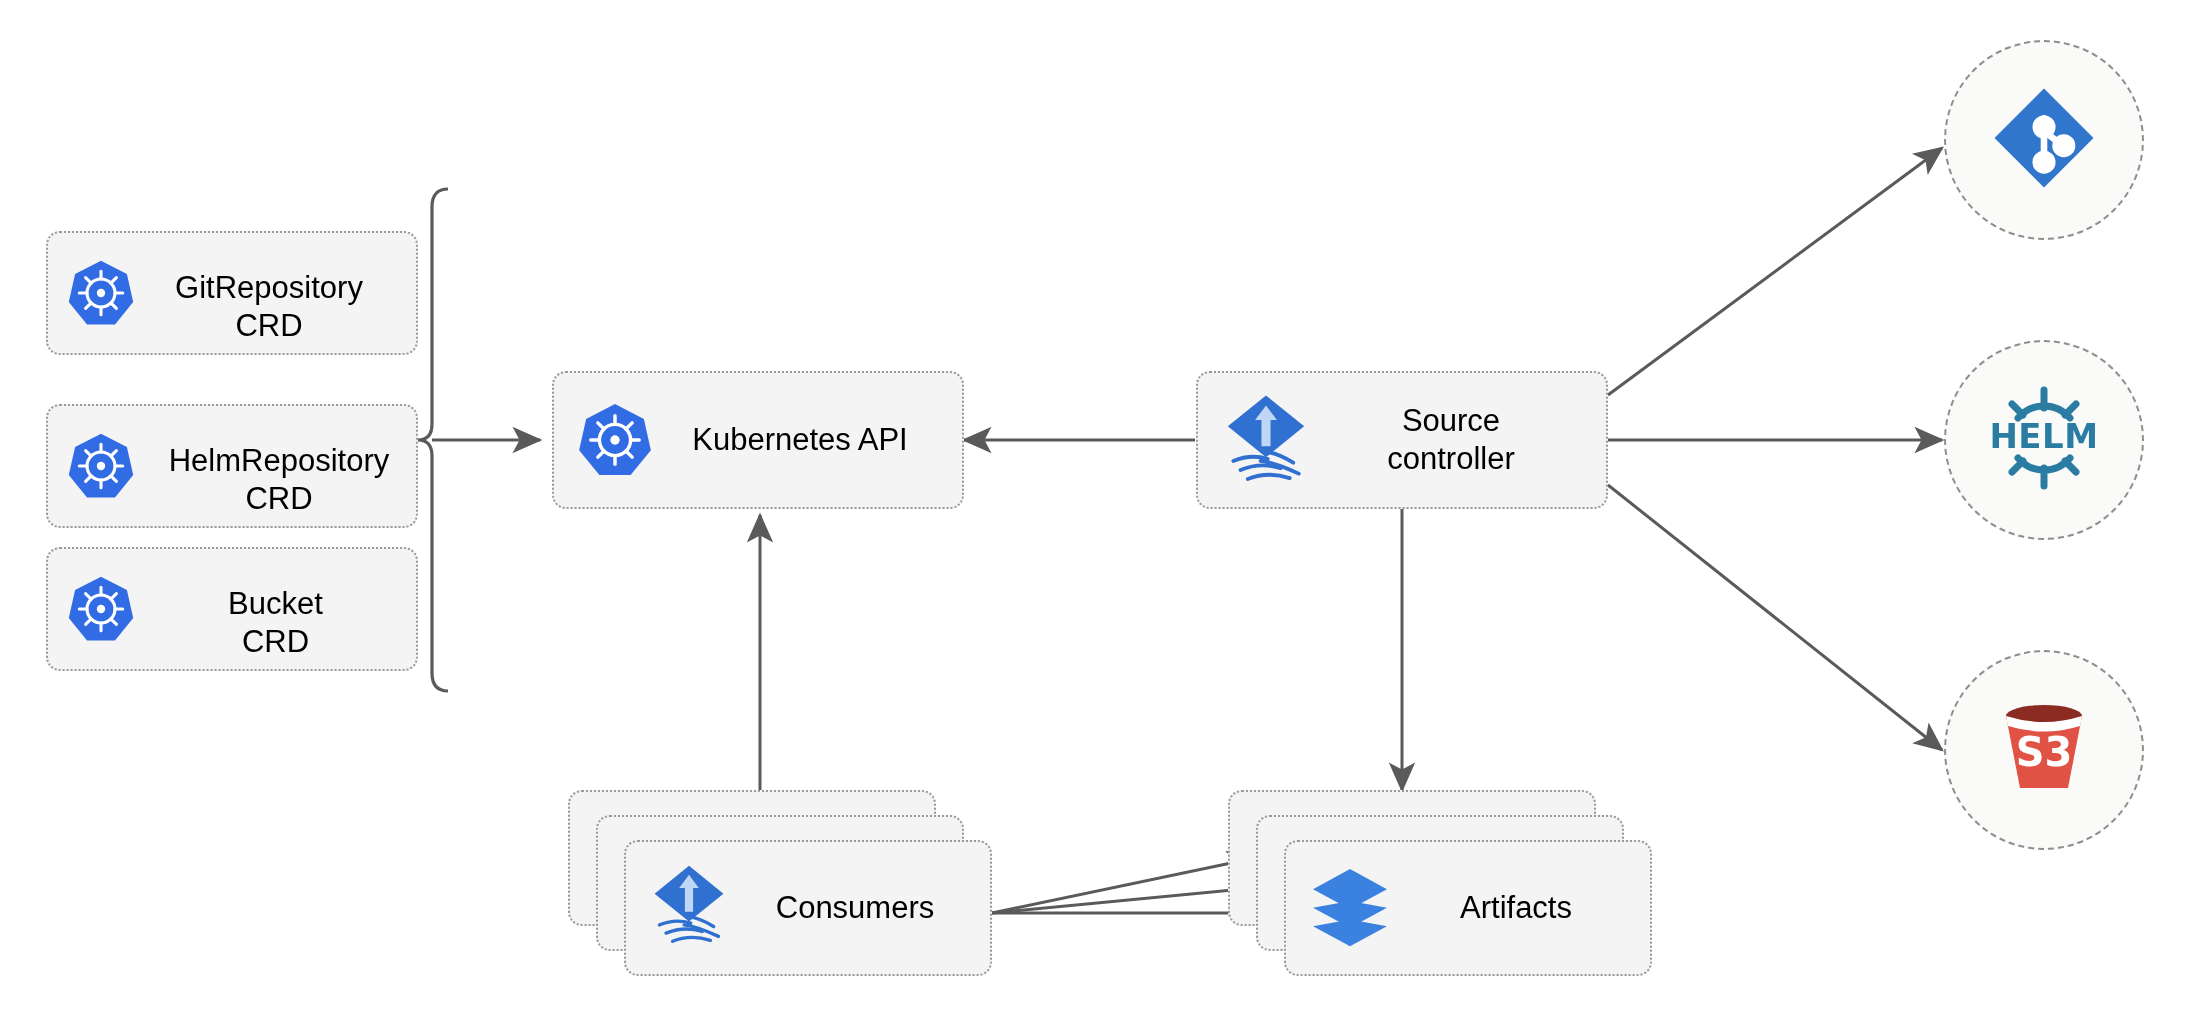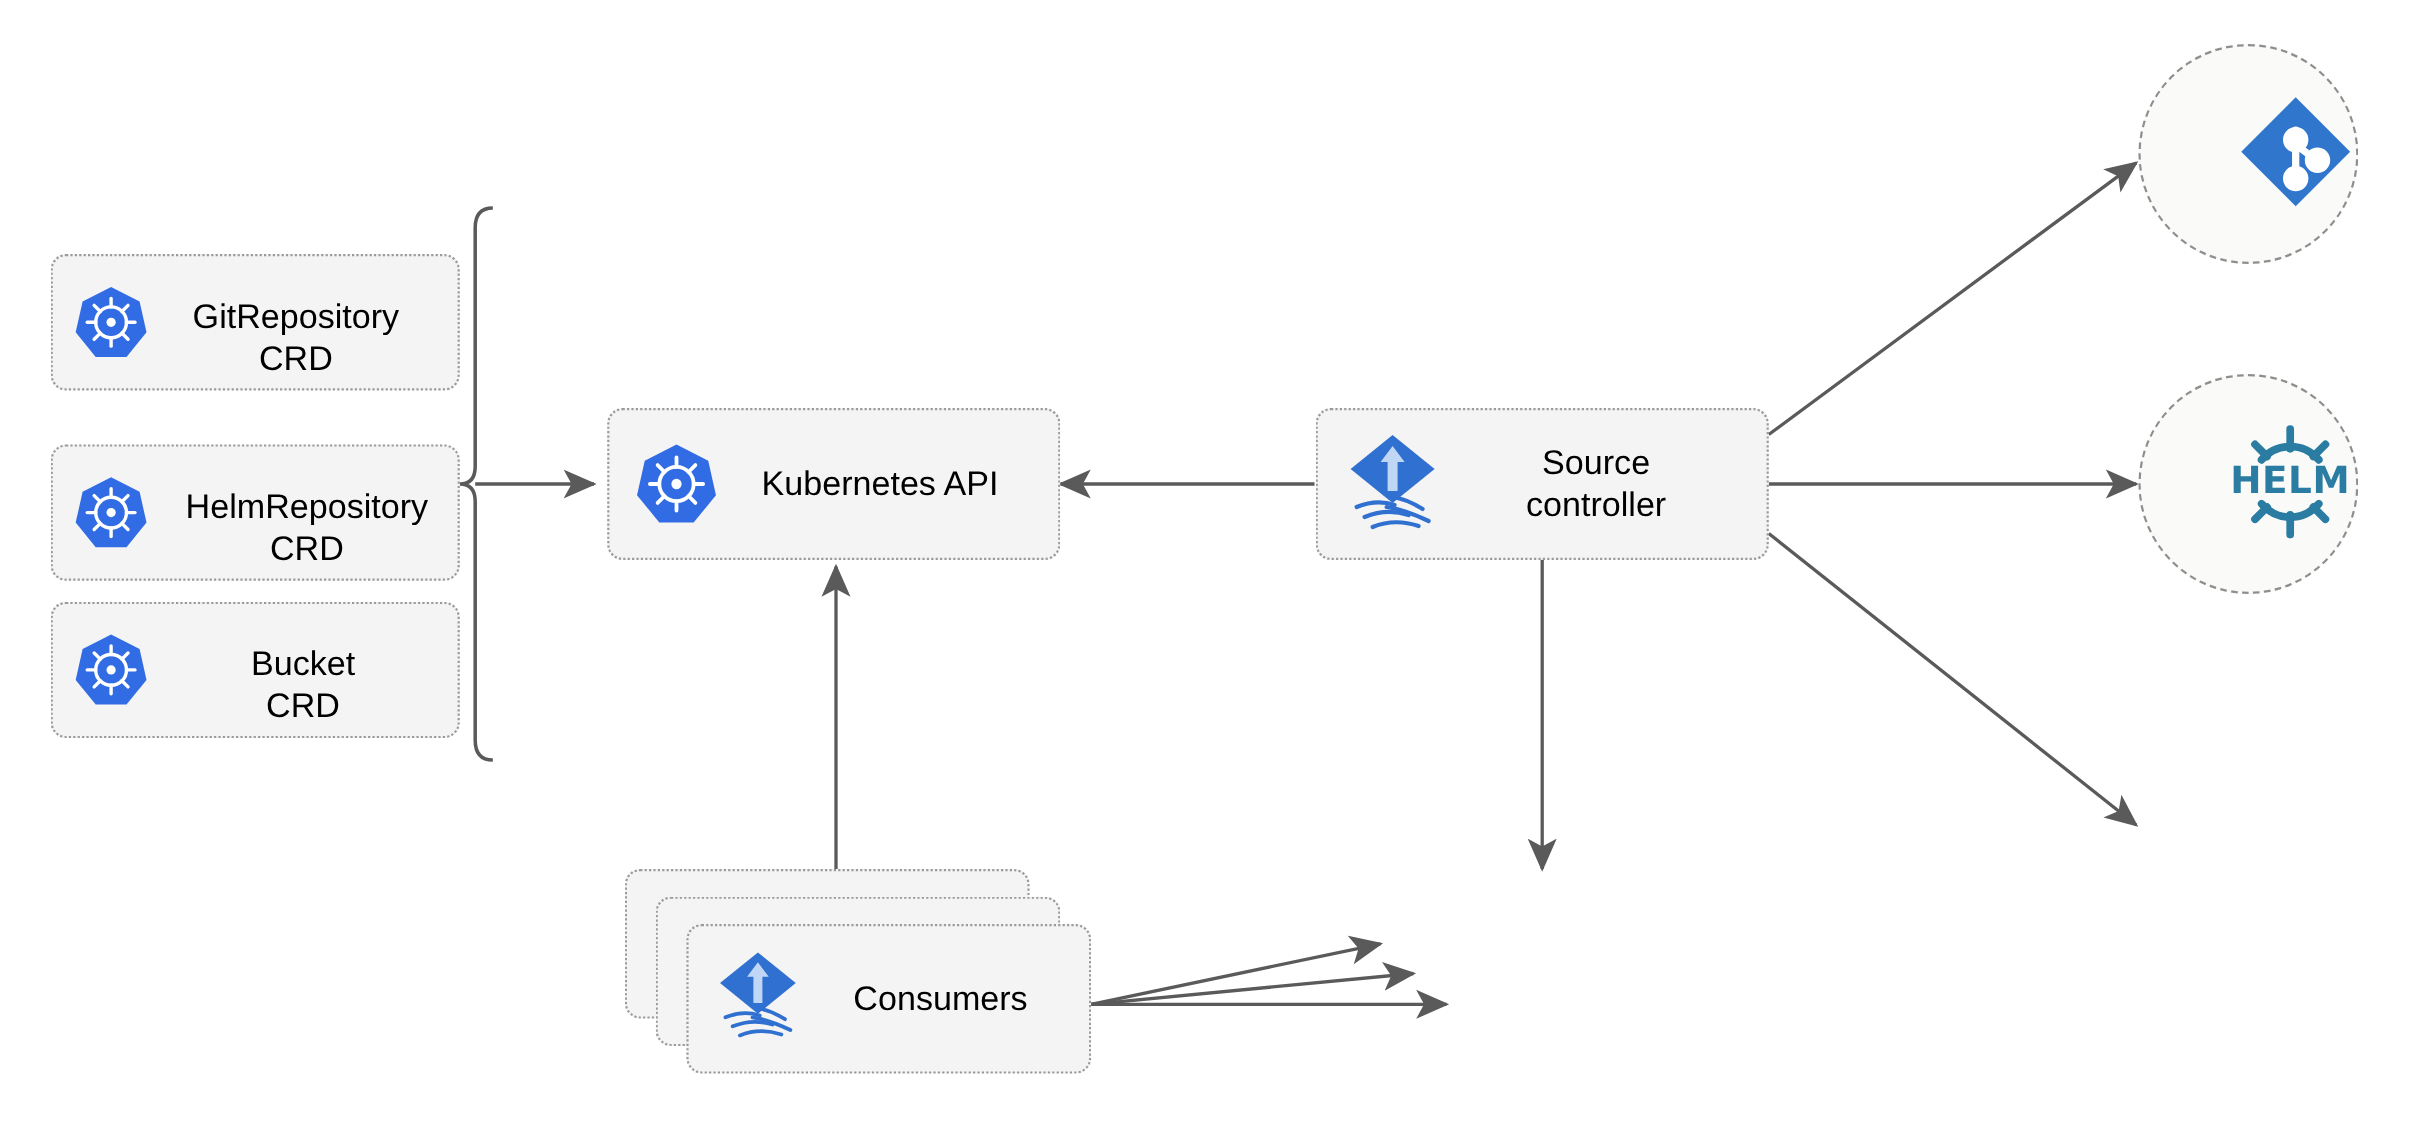--- a/index.html
+++ b/index.html
@@ -84,21 +84,21 @@
   
   .dcircle {
     position: absolute;
     width: 200px;
     height: 200px;
     border-radius: 50%;
     background: #fafaf8;
     border: 2px dashed #8e8e8e;
     display: flex;
     align-items: center;
-    justify-content: flex-end;
+    justify-content: center;
   }
 
   .helm-word {
     font-family: "DejaVu Sans", sans-serif;
     font-weight: bold;
     font-size: 34px;
     fill: #2a7ca3;
     letter-spacing: 0.5px;
   }
   .s3-word {
@@ -265,20 +265,34 @@
             <path d="M30,98 Q52,89 76,97"></path>
             <path d="M50,68 Q64,70 80,80"></path>
             <path d="M44,78 Q60,80 86,92"></path>
           </g>
         </svg>
       </span>
       <span class="label">Consumers</span>
     </div>
   </div>
 
+  <div class="stack" style="left:1228px; top:790px; width:424px; height:186px;">
+    <div class="sheet s1" style="width:368px; height:136px;"></div>
+    <div class="sheet s2" style="width:368px; height:136px;"></div>
+    <div class="sheet front" style="width:368px; height:136px;">
+      <span class="icon-slot">
+        <svg width="84" height="84" viewBox="0 0 100 100" aria-hidden="true">
+          <polygon points="50,6 94,30 50,54 6,30" fill="#3B82E0"></polygon>
+          <polygon points="50,44 94,52 50,76 6,52" fill="#3B82E0"></polygon>
+          <polygon points="50,66 94,74 50,98 6,74" fill="#3B82E0"></polygon>
+        </svg>
+      </span>
+      <span class="label">Artifacts</span>
+    </div>
+  </div>
 
   <div class="dcircle" style="left:1944px; top:40px;">
     <span>
       <svg width="110" height="110" viewBox="0 0 100 100" aria-hidden="true">
         <polygon points="50,5 95,50 50,95 5,50" fill="#2F76CC"></polygon>
         <g stroke="#ffffff" stroke-width="6" fill="#ffffff" stroke-linecap="round">
           <line x1="50" y1="32" x2="50" y2="70"></line>
           <line x1="50" y1="44" x2="66" y2="56"></line>
           <circle cx="50" cy="72" r="7.5"></circle>
           <circle cx="50" cy="40" r="7.5"></circle>
@@ -300,14 +314,24 @@
           <line x1="92" y1="26" x2="81" y2="37"></line>
           <line x1="28" y1="94" x2="39" y2="83"></line>
           <line x1="92" y1="94" x2="81" y2="83"></line>
         </g>
         <rect x="22" y="44" width="76" height="32" fill="#fafaf8"></rect>
         <text class="helm-word" x="60" y="70" text-anchor="middle">HELM</text>
       </svg>
     </span>
   </div>
 
+  <div class="dcircle" style="left:1944px; top:650px;">
+    <span>
+      <svg width="112" height="112" viewBox="0 0 112 112" aria-hidden="true">
+        <path d="M18,24 L94,24 L80,96 L32,96 Z" fill="#E05243"></path>
+        <ellipse cx="56" cy="24" rx="38" ry="11" fill="#8C2B22"></ellipse>
+        <path d="M18,24 Q56,36 94,24 L92,34 Q56,45 20,34 Z" fill="#ffffff"></path>
+        <text class="s3-word" x="56" y="74" text-anchor="middle">S3</text>
+      </svg>
+    </span>
+  </div>
 
 </div>
 
 </body></html>

